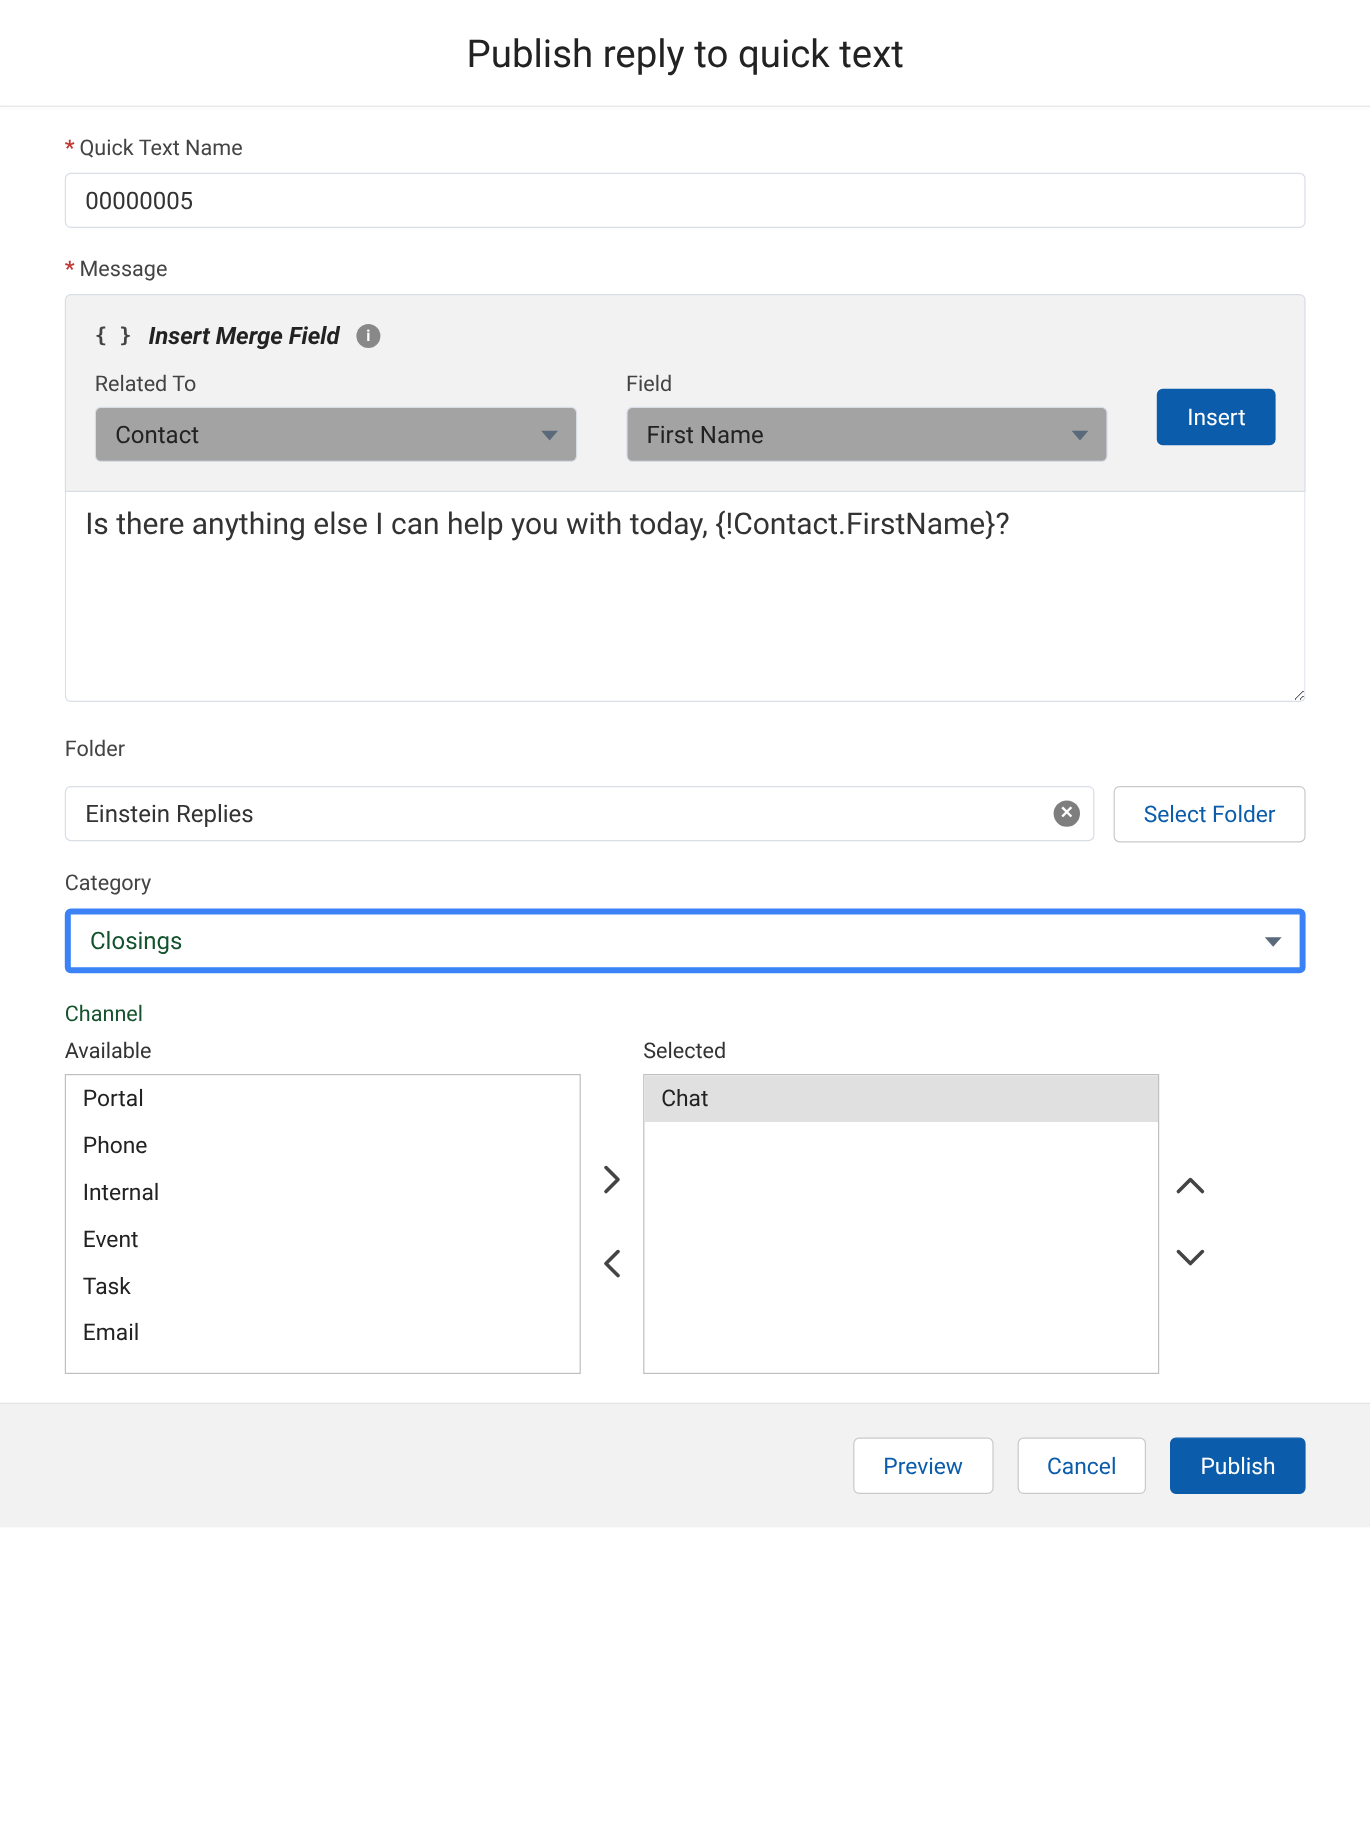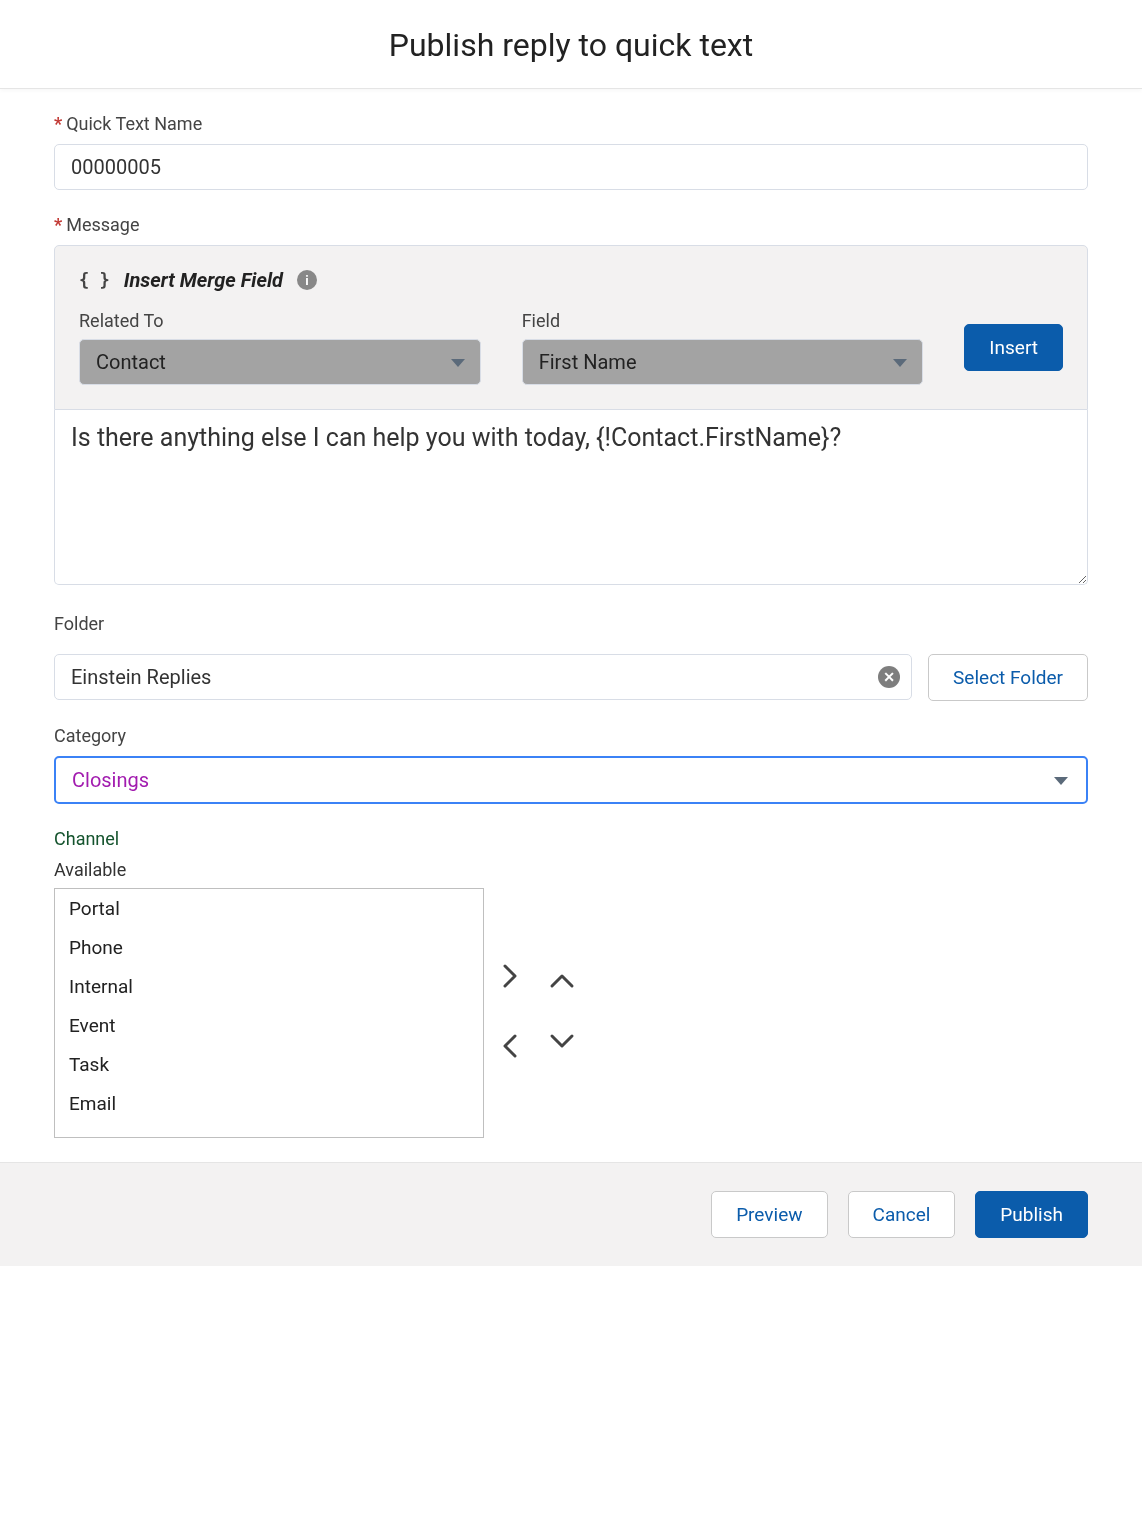--- a/index.html
+++ b/index.html
@@ -75,22 +75,22 @@
   .arrow-btn {
     background:none;border:none;cursor:pointer;padding:6px;color:#444;
   }
   .arrow-btn svg{display:block;}
   .footer {
     background:#f3f2f2; border-top:1px solid #e5e5e5;
     padding:28px 54px; display:flex; justify-content:flex-end; gap:20px;
   }
   .select-full { position:relative; }
   .select-full select{
-    width:100%; border:2px solid #3b82f6; border-radius:5px; background:#fff;
-    padding:10px 60px 10px 16px; font-size:20px; color:#a21caf; appearance:none;
+    width:100%; border:5px solid #3b82f6; border-radius:5px; background:#fff;
+    padding:10px 60px 10px 16px; font-size:20px; color:#14532d; appearance:none;
     -webkit-appearance:none; font-family:inherit;
   }
   .select-full::after {
     content:""; position:absolute; right:20px; top:50%; margin-top:-3px;
     border-left:7px solid transparent; border-right:7px solid transparent; border-top:8px solid #5b6a7a;
     pointer-events:none;
   }
 </style>
 </head>
 <body>
@@ -185,20 +185,26 @@
                 <polyline points="4,4 14,14 4,24" fill="none" stroke="#444" stroke-width="3" stroke-linecap="round" stroke-linejoin="round"></polyline>
               </svg>
           </button>
           <button class="arrow-btn">
             <svg width="18" height="28" viewBox="0 0 18 28">
                 <polyline points="14,4 4,14 14,24" fill="none" stroke="#444" stroke-width="3" stroke-linecap="round" stroke-linejoin="round"></polyline>
               </svg>
           </button>
         </div>
 
+        <div class="duel-col">
+          <span class="col-label">Selected</span>
+          <div class="duel-list selected-list" id="selected-list">
+              <div class="duel-item selected">Chat</div>
+            </div>
+        </div>
 
         <div class="duel-order">
           <button class="arrow-btn">
             <svg width="28" height="18" viewBox="0 0 28 18">
                 <polyline points="4,14 14,4 24,14" fill="none" stroke="#444" stroke-width="3" stroke-linecap="round" stroke-linejoin="round"></polyline>
               </svg>
           </button>
           <button class="arrow-btn">
             <svg width="28" height="18" viewBox="0 0 28 18">
                 <polyline points="4,4 14,14 24,4" fill="none" stroke="#444" stroke-width="3" stroke-linecap="round" stroke-linejoin="round"></polyline>

